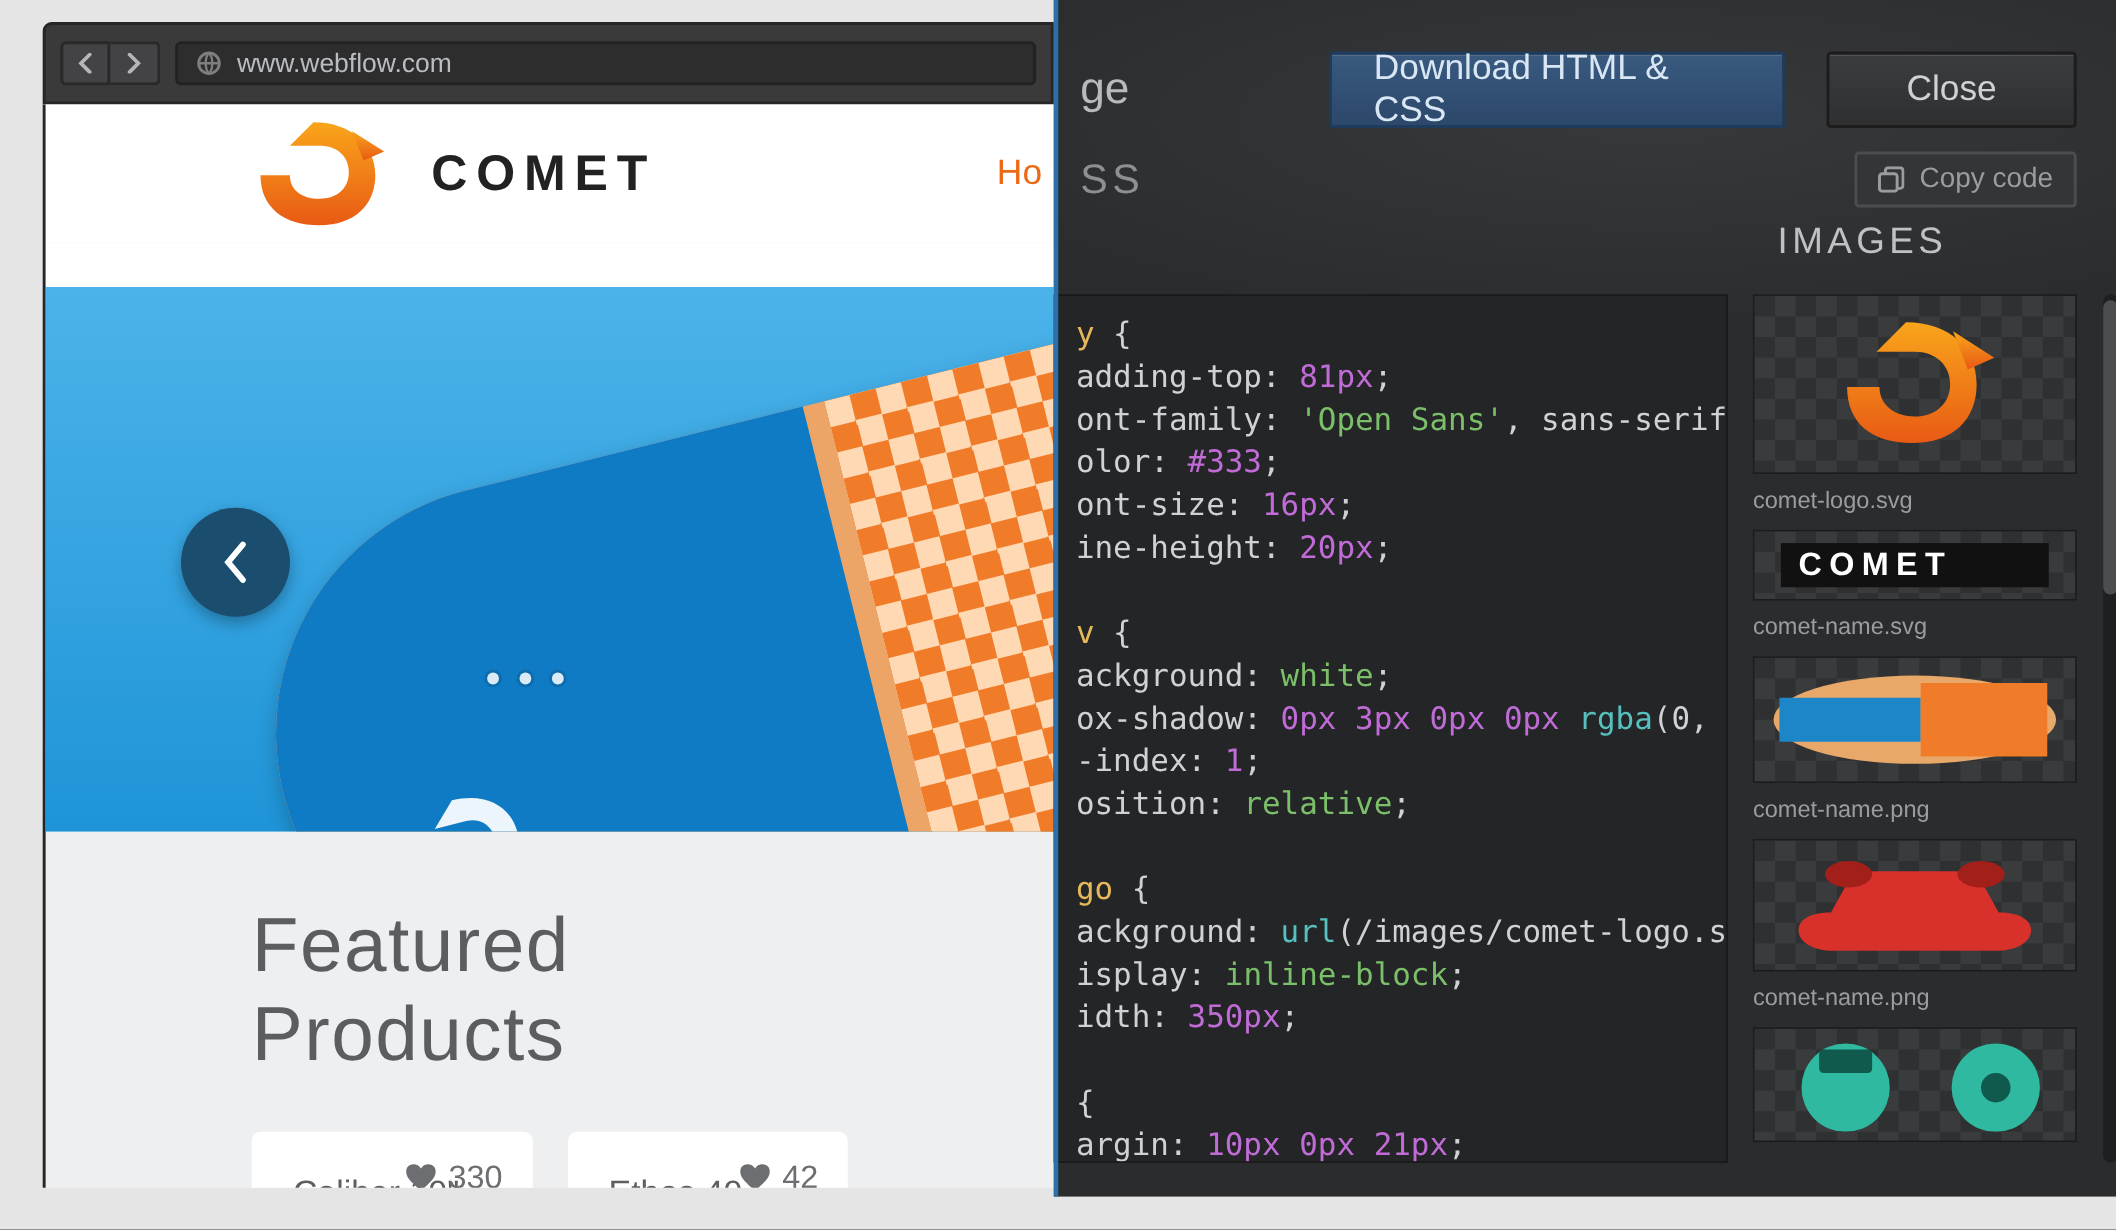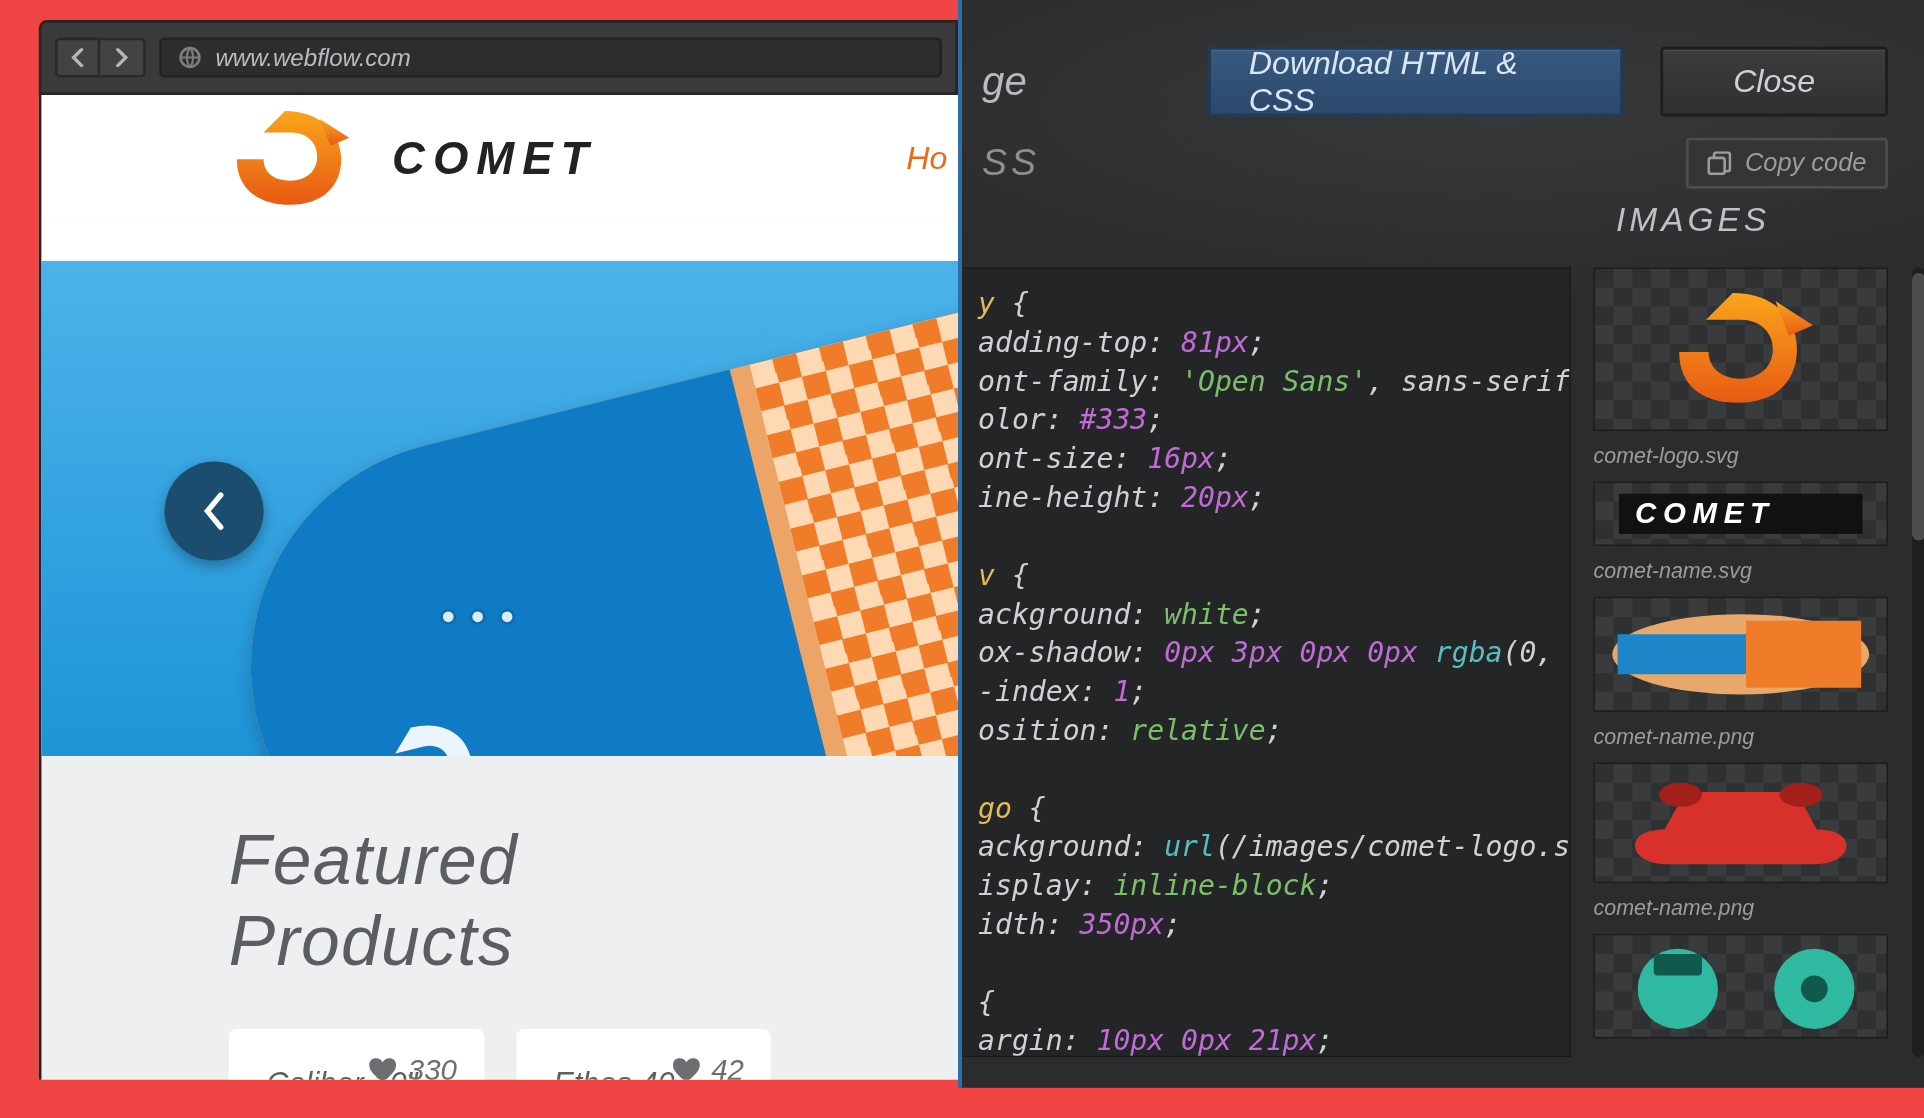--- a/index.html
+++ b/index.html
@@ -1,18 +1,18 @@
 <!DOCTYPE html>
 <html><head>
 <meta charset="utf-8">
 <style>
 * { margin: 0; padding: 0; box-sizing: border-box; }
 html, body { width: 1924px; height: 1118px; overflow: hidden; font-family: "Helvetica Neue", Arial, sans-serif; background: #0a0a0a; }
 
-.stage { position: relative; width: 1924px; height: 1118px; background: #ef4444; font-style: italic; }
+.stage { position: relative; width: 1924px; height: 1118px; background: #e5e5e5; }
 
 
 .work { position: absolute; left: 0; top: 0; width: 1453px; height: 813px; transform-origin: top left; transform: scale(1.338); }
 
 
 .browser { position: absolute; left: 29px; top: 15px; width: 687px; height: 792px; }
 
 .toolbar { height: 56px; background: #3a3a3b; border: 2px solid #262627; border-radius: 6px 0 0 0; display: flex; align-items: center; padding: 0 10px; gap: 10px; }
 .navbtns { display: flex; }
 .navbtn { width: 34px; height: 30px; background: #434345; border: 2px solid #292929; display: flex; align-items: center; justify-content: center; color: #aeb0b2; }

